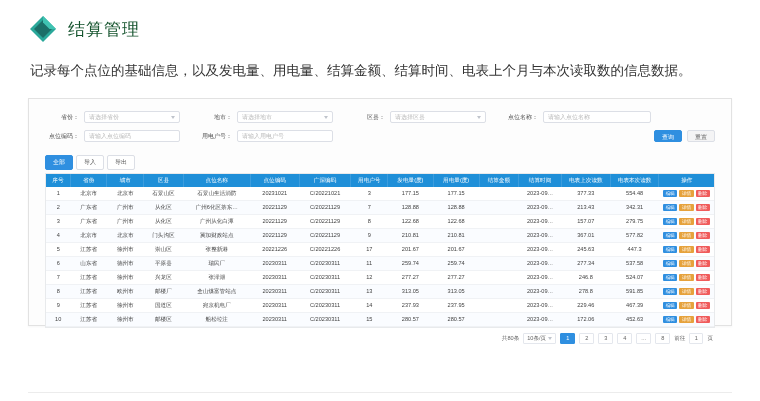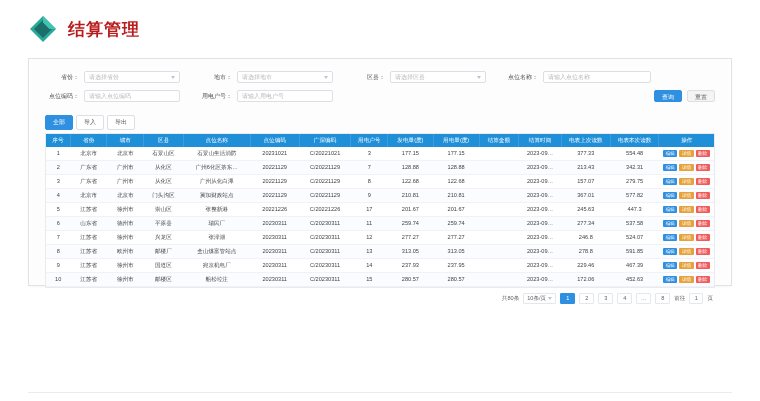--- a/index.html
+++ b/index.html
@@ -30,22 +30,22 @@
   }
   .diamond-icon {
     width: 30px;
     height: 30px;
     position: relative;
     flex: none;
   }
   .diamond-icon svg { display: block; }
   .page-title {
     font-size: 17px;
-    font-weight: bold;
-    color: #b91c1c;
+    font-weight: normal;
+    color: #14532d;
     letter-spacing: 1px;
   }
   
   .description {
     font-size: 13.5px;
     line-height: 26px;
     color: #333;
     margin: 0 0 14px 2px;
     max-width: 700px;
   }
@@ -251,20 +251,21 @@
     <span class="diamond-icon">
       <svg width="30" height="30" viewBox="0 0 30 30">
         <polygon points="15,2 28,15 15,28 2,15" fill="#2aa89a"></polygon>
         <polygon points="15,6 24,15 15,24 6,15" fill="#1b6f68"></polygon>
         <polygon points="15,2 28,15 21.5,15 15,8.5" fill="#3fc3b2"></polygon>
       </svg>
     </span>
     <span class="page-title">结算管理</span>
   </div>
 
+  <p class="description">记录每个点位的基础信息，以及发电量、用电量、结算金额、结算时间、电表上个月与本次读取数的信息数据。</p>
 
   <div class="shot">
 
     <div class="filters">
       <div class="filter-row">
         <div class="fld">
           <span class="fld-label">省份：</span>
           <span class="fld-input">
             <span>请选择省份</span>
             <span class="caret"></span>

